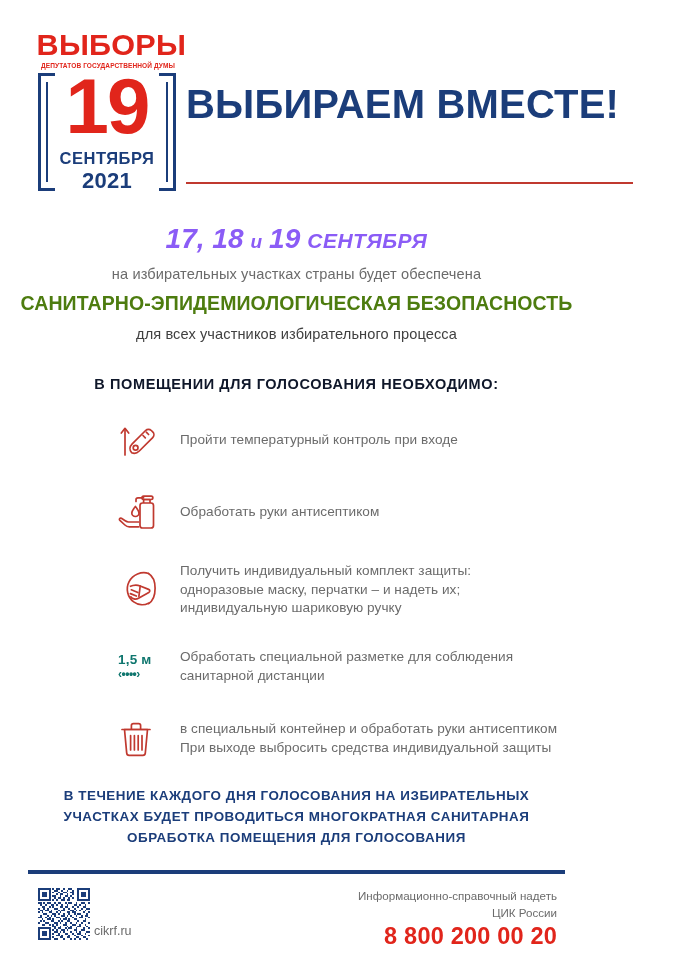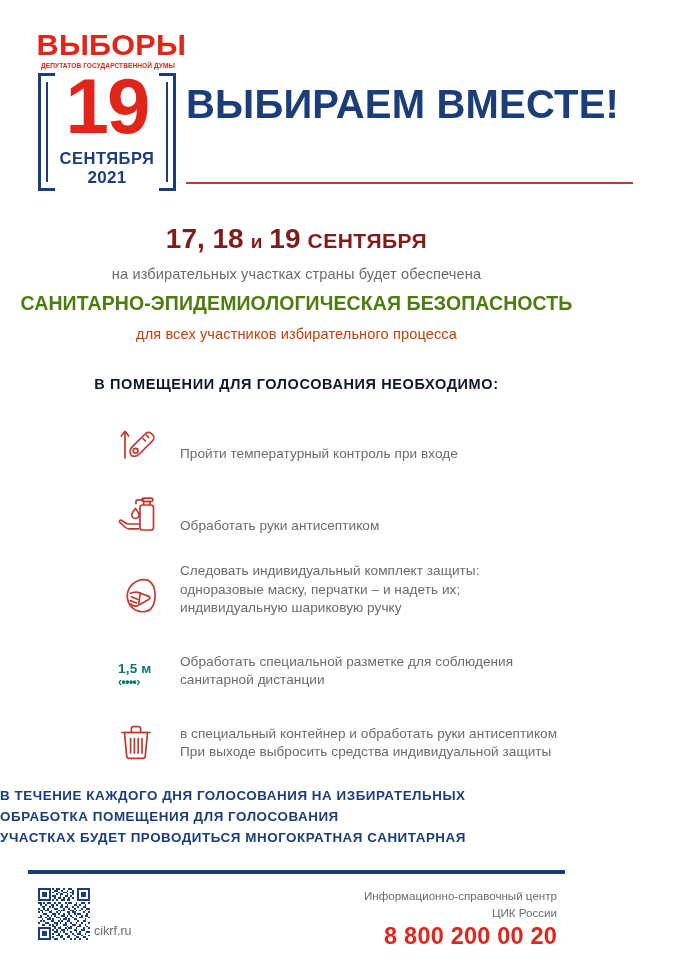--- a/index.html
+++ b/index.html
@@ -104,21 +104,21 @@
     font-size: 16.5px;
     font-weight: bold;
     color: #1b3d7a;
     letter-spacing: 0.5px;
   }
   .badge-year {
     position: absolute;
     top: 95px;
     left: 0;
     right: 0;
-    font-size: 17px;
+    font-size: 22px;
     font-weight: bold;
     color: #1b3d7a;
     letter-spacing: 0.3px;
   }
 
   .headline {
     position: absolute;
     left: 186px;
     top: 84px;
     font-size: 40px;
@@ -138,23 +138,24 @@
   }
 
   
   .intro {
     text-align: center;
     margin-top: 24px;
   }
   .dates {
     font-size: 28px;
     font-weight: bold;
-    color: #7f1d1d;
+    color: #8b5cf6;
     letter-spacing: 0px;
     line-height: 1.1;
+    font-style: italic;
   }
   .dates .month {
     font-size: 21px;
     letter-spacing: 0.5px;
   }
   .dates .conj {
     font-size: 19px;
     font-weight: bold;
   }
   .intro-line {
@@ -165,42 +166,42 @@
   }
   .safety {
     font-size: 19.5px;
     font-weight: bold;
     color: #4d7c0f;
     margin-top: 10px;
     letter-spacing: 0.1px;
   }
   .intro-line2 {
     font-size: 14.6px;
-    color: #c2410c;
+    color: #404040;
     margin-top: 11px;
     letter-spacing: 0.1px;
   }
 
   
   .section-head {
     text-align: center;
     font-size: 14.5px;
     font-weight: bold;
     color: #0f172a;
     letter-spacing: 0.6px;
     margin-top: 34px;
   }
   .rules {
     margin: 22px 0 0 0;
     padding: 0;
     list-style: none;
   }
   .rule-item {
     display: flex;
-    align-items: flex-end;
+    align-items: center;
     padding: 0 0 0 118px;
     margin-bottom: 22px;
     min-height: 50px;
   }
   .rule-icon {
     width: 62px;
     flex: 0 0 62px;
     display: flex;
     align-items: center;
     justify-content: flex-start;
@@ -218,20 +219,21 @@
     color: #0f766e;
     font-weight: bold;
     line-height: 1.15;
     padding-top: 4px;
   }
   .dist-icon .dval { font-size: 13.5px; letter-spacing: 0.2px;}
   .dist-icon .darr { font-size: 12px; letter-spacing: -0.5px; }
 
   
   .notice {
+    text-align: center;
     font-size: 13.4px;
     font-weight: bold;
     color: #1b3d7a;
     line-height: 1.55;
     letter-spacing: 0.55px;
     margin-top: 24px;
   }
 
   
   .rule-navy {
@@ -346,21 +348,21 @@
       <span class="rule-icon">
         <svg width="44" height="44" viewBox="0 0 44 44" fill="none" stroke="#c0392f" stroke-width="1.7">
           <path d="M30.5 6.5 c-7 -2.4 -15.8 1.2 -19.4 8.2 c-3.6 7 -1.6 15.6 4.6 20.2 c4.6 3.4 10.6 3.6 14.8 1.3" stroke-linecap="round"></path>
           <path d="M30.5 6.5 c4.4 2.6 6.6 8 6.6 14.8 c0 7.2 -2.4 13 -6.6 15.4" stroke-linecap="round"></path>
           <path d="M11.8 19.6 c3.2 -1.5 7.2 -1.9 10.4 -.6 l8.4 3.4 c1.5 .6 1.6 2.2 .2 3 l-10.3 5.8 c-2.9 1.6 -6.5 .8 -8.2 -1.9" stroke-linejoin="round"></path>
           <path d="M13.3 22.8 l6.6 2.7 M12.4 26.6 l6 2.4" stroke-linecap="round"></path>
           <path d="M22.2 19 l-1.3 10.4" stroke-linecap="round"></path>
         </svg>
       </span>
       <span class="rule-text">
-        <div>Следовать индивидуальный комплект защиты:</div>
+        <div>Получить индивидуальный комплект защиты:</div>
         <div>одноразовые маску, перчатки – и надеть их;</div>
         <div>индивидуальную шариковую ручку</div>
       </span>
     </li>
 
     <li class="rule-item">
       <span class="rule-icon dist-icon">
         <span>
           <div class="dval">1,5 м</div>
           <div class="darr">‹••••›</div>
@@ -383,22 +385,22 @@
       </span>
       <span class="rule-text">
         <div>в специальный контейнер и обработать руки антисептиком</div>
         <div>При выходе выбросить средства индивидуальной защиты</div>
       </span>
     </li>
   </ul>
 
   <div class="notice">
     <div>В ТЕЧЕНИЕ КАЖДОГО ДНЯ ГОЛОСОВАНИЯ НА ИЗБИРАТЕЛЬНЫХ</div>
+    <div>УЧАСТКАХ БУДЕТ ПРОВОДИТЬСЯ МНОГОКРАТНАЯ САНИТАРНАЯ</div>
     <div>ОБРАБОТКА ПОМЕЩЕНИЯ ДЛЯ ГОЛОСОВАНИЯ</div>
-    <div>УЧАСТКАХ БУДЕТ ПРОВОДИТЬСЯ МНОГОКРАТНАЯ САНИТАРНАЯ</div>
   </div>
 
   <div class="rule-navy"></div>
 
   <div class="footer">
     <div class="qr-wrap">
       <svg class="qr" viewBox="0 0 29 29" shape-rendering="crispEdges">
         <rect width="29" height="29" fill="#ffffff"></rect>
         <g fill="#1b3d7a">
           <rect x="0" y="0" width="7" height="1"></rect>
@@ -606,19 +608,19 @@
             <rect x="18" y="28" width="1" height="1"></rect>
             <rect x="20" y="28" width="1" height="1"></rect>
             <rect x="23" y="28" width="1" height="1"></rect>
             <rect x="27" y="28" width="1" height="1"></rect>
         </g>
       </svg>
       <span class="qr-label">cikrf.ru</span>
     </div>
 
     <div class="contact">
-      <div class="contact-l1">Информационно-справочный центр</div>
+      <div class="contact-l1">Информационно-справочный надеть</div>
       <div class="contact-l2">ЦИК России</div>
       <div class="phone">8 800 200 00 20</div>
     </div>
   </div>
 
 </div>
 
 </body></html>

